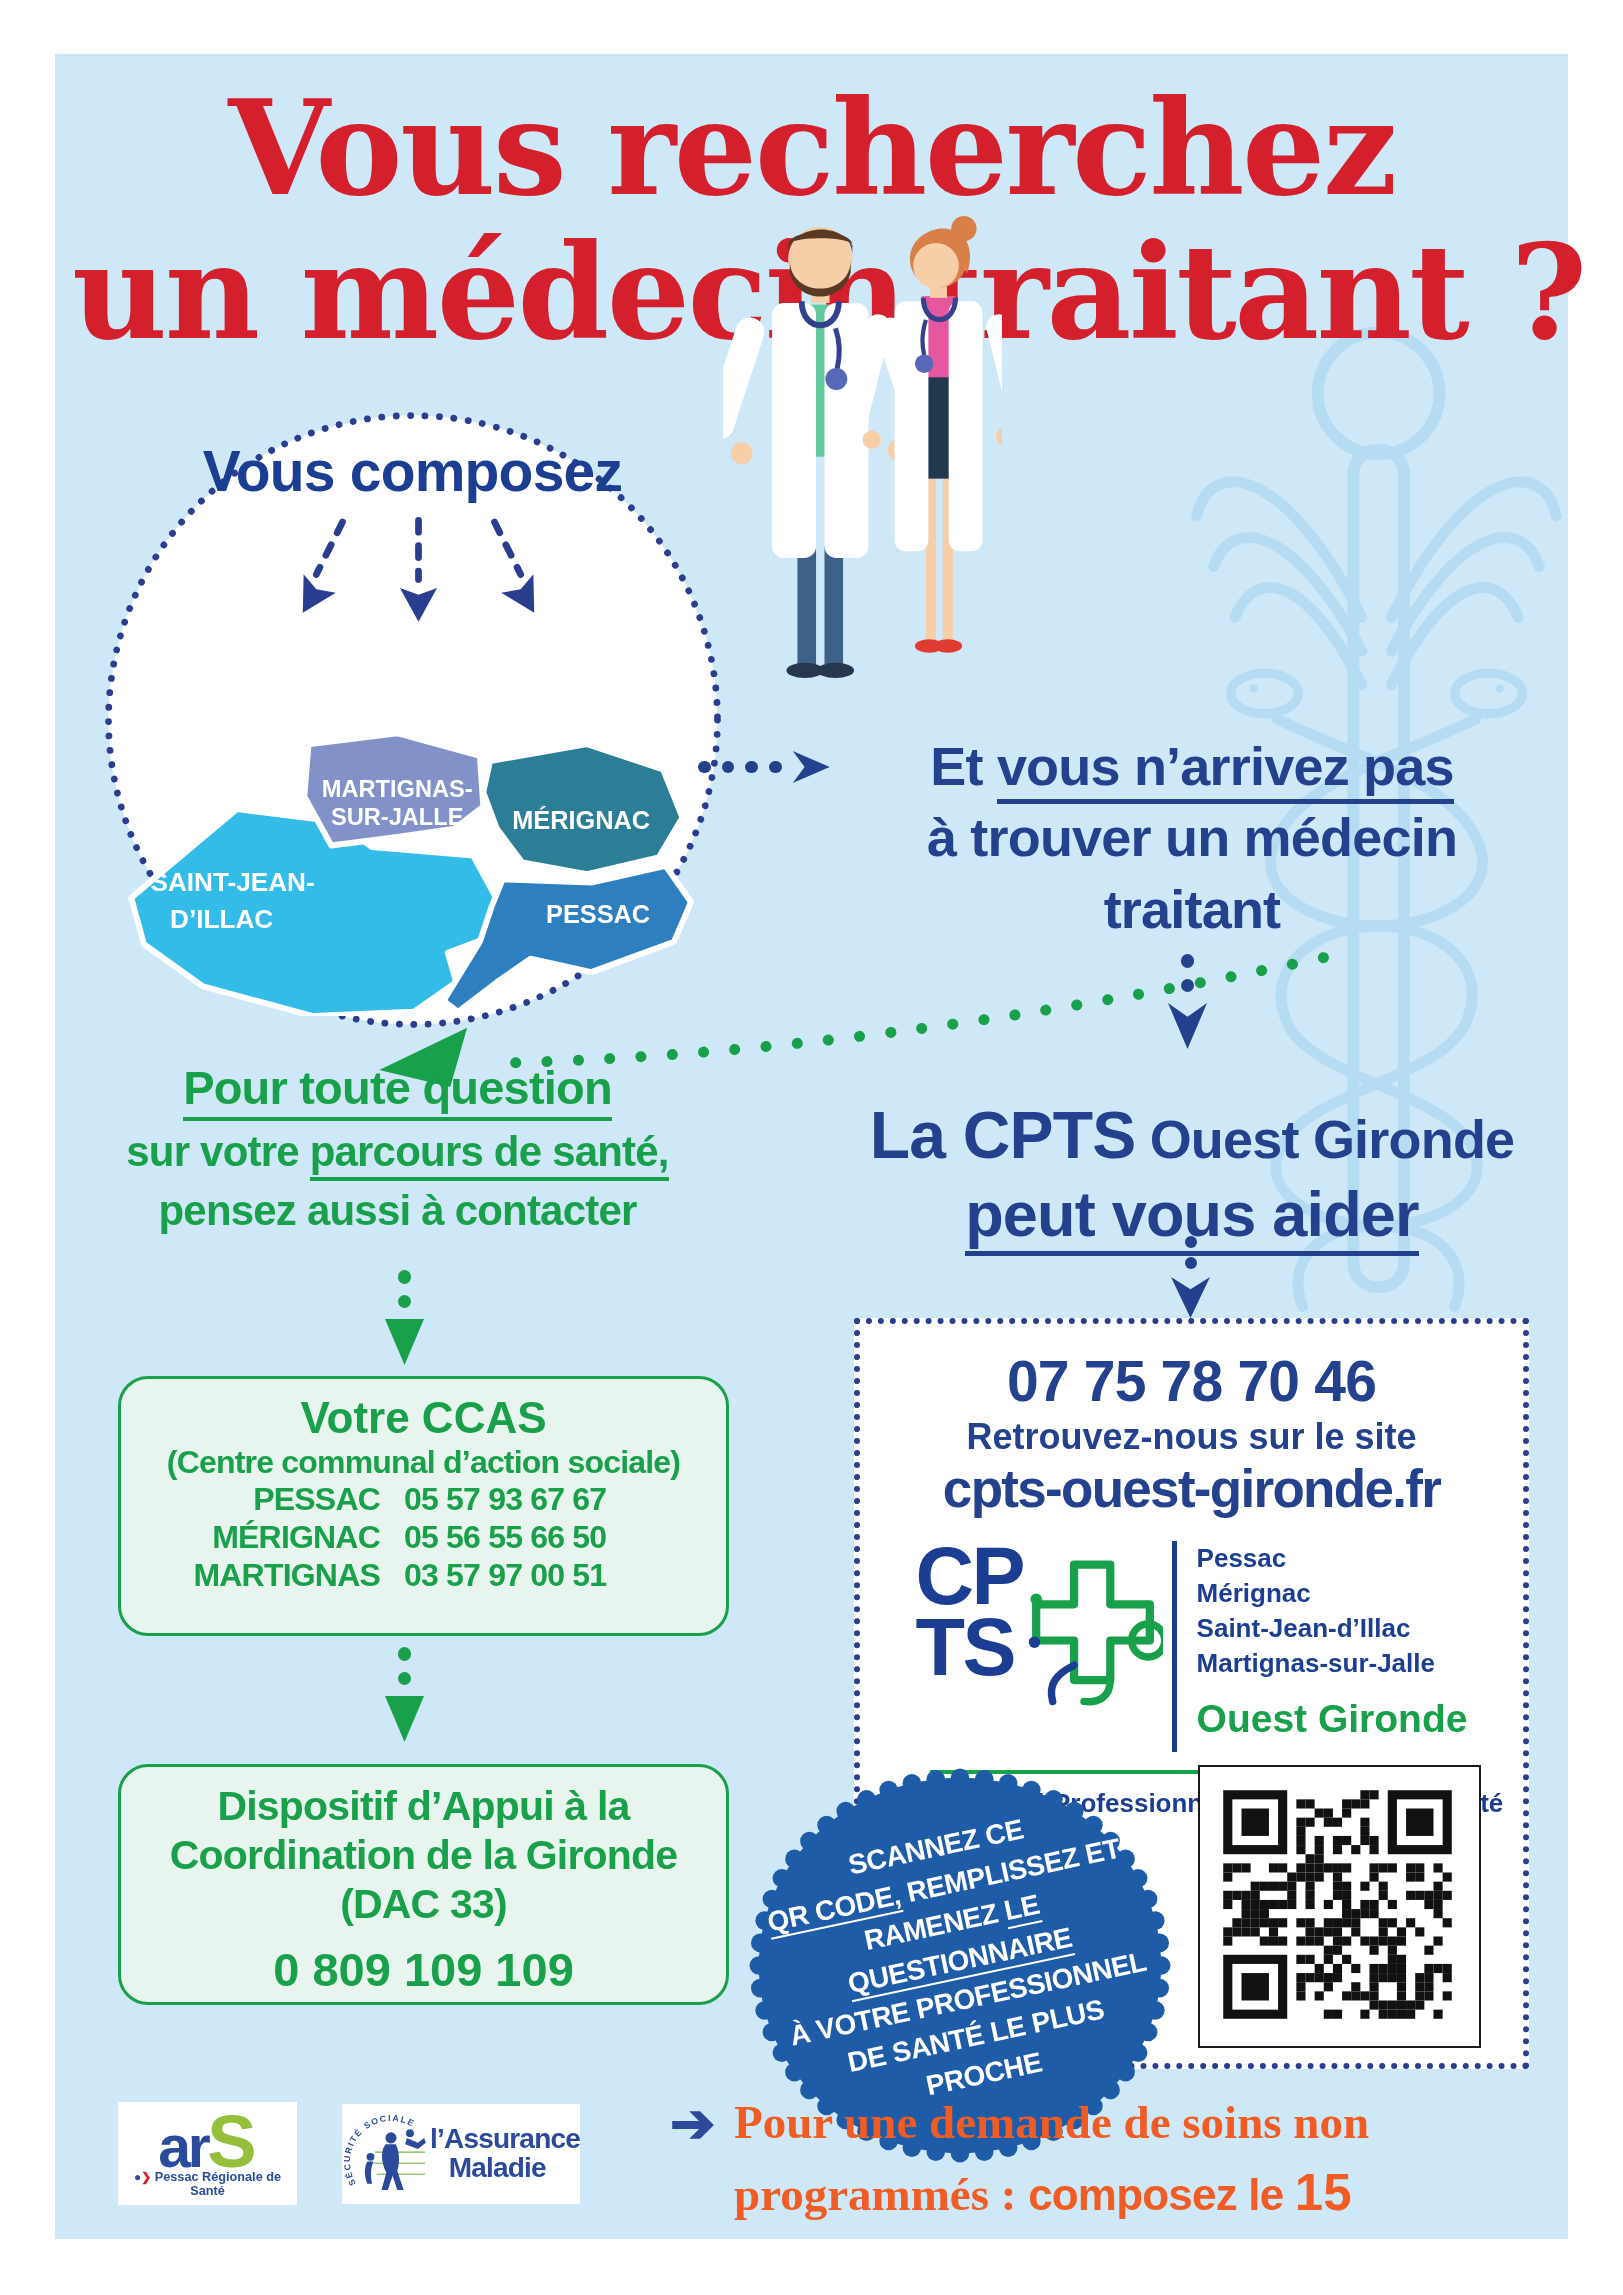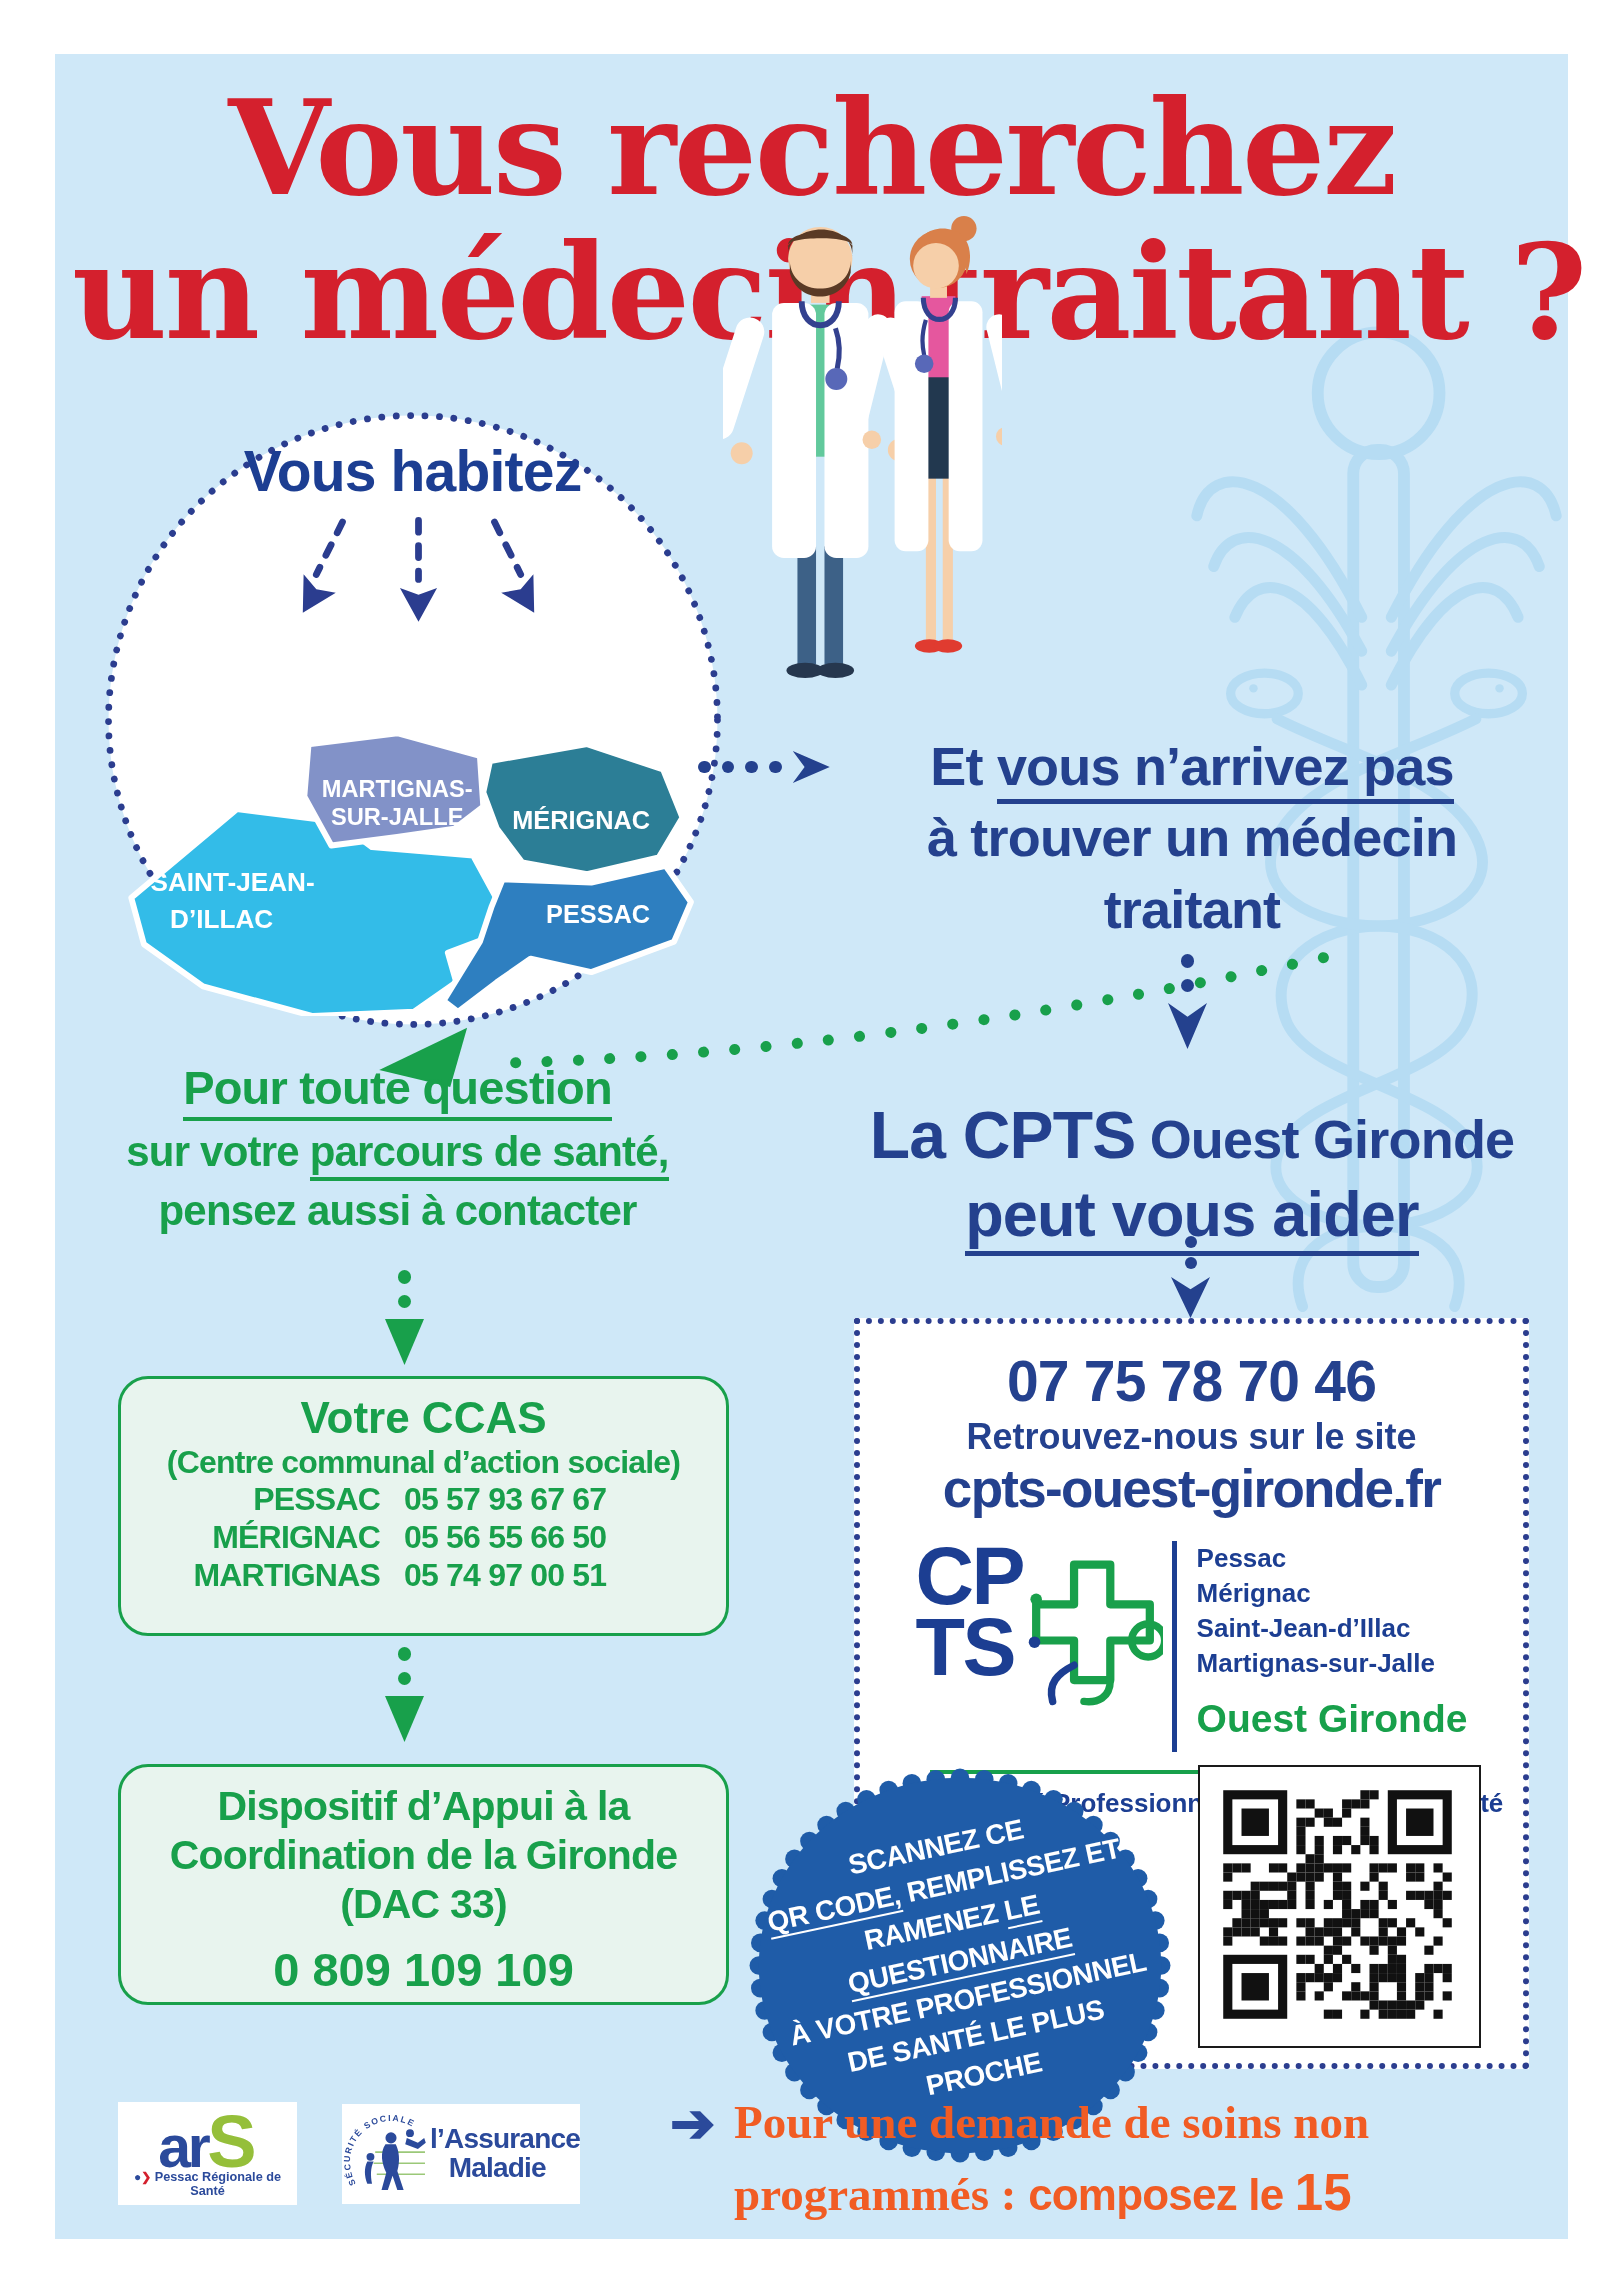--- a/index.html
+++ b/index.html
@@ -170,21 +170,21 @@
     <circle cx="252" cy="66" r="27" fill="#f6cfa9"></circle>
     <path d="M237,104 C237,138 275,138 275,104" stroke="#33418f" stroke-width="6" fill="none"></path>
     <path d="M240,130 C234,150 236,162 238,172" stroke="#33418f" stroke-width="5" fill="none"></path>
     <circle cx="238" cy="182" r="11" fill="#5868b8"></circle>
   </svg>
 
   <svg class="abs" style="left:95px;top:402px;" width="636" height="636" viewBox="0 0 752 752">
     <circle cx="376" cy="376" r="360" fill="#ffffff" stroke="#2b3d8f" stroke-width="8" stroke-linecap="round" stroke-dasharray="0.1 17"></circle>
   </svg>
 
-  <div id="vous-habitez" class="abs">Vous habitez</div>
+  <div id="vous-habitez" class="abs">Vous composez</div>
 
   <svg class="abs" style="left:279px;top:517px;" width="279" height="114" viewBox="0 0 330 135">
     <g stroke="#2b3d8f" stroke-width="8" stroke-dasharray="14 16" stroke-linecap="round">
       <line x1="75" y1="6" x2="44" y2="68"></line>
       <line x1="165" y1="4" x2="165" y2="74"></line>
       <line x1="255" y1="6" x2="286" y2="68"></line>
     </g>
     <g fill="#2b3d8f">
       <polygon points="0,0 22,8 44,0 22,40" transform="translate(16,76) rotate(30 22 20)"></polygon>
       <polygon points="0,0 22,8 44,0 22,40" transform="translate(143,84)"></polygon>
@@ -263,21 +263,21 @@
     <div class="ccas-row">
       <span class="city">PESSAC</span>
       <span class="phone">05 57 93 67 67</span>
     </div>
     <div class="ccas-row">
       <span class="city">MÉRIGNAC</span>
       <span class="phone">05 56 55 66 50</span>
     </div>
     <div class="ccas-row">
       <span class="city">MARTIGNAS</span>
-      <span class="phone">05 74 97 00 51</span>
+      <span class="phone">03 57 97 00 51</span>
     </div>
   </div>
 
   <div class="abs varrow green" style="left:385px;top:1647px;">
     <i class="d"></i>
       <i class="d"></i>
       <i class="head"></i>
   </div>
 
   <div id="dac-box" class="abs green-box">

